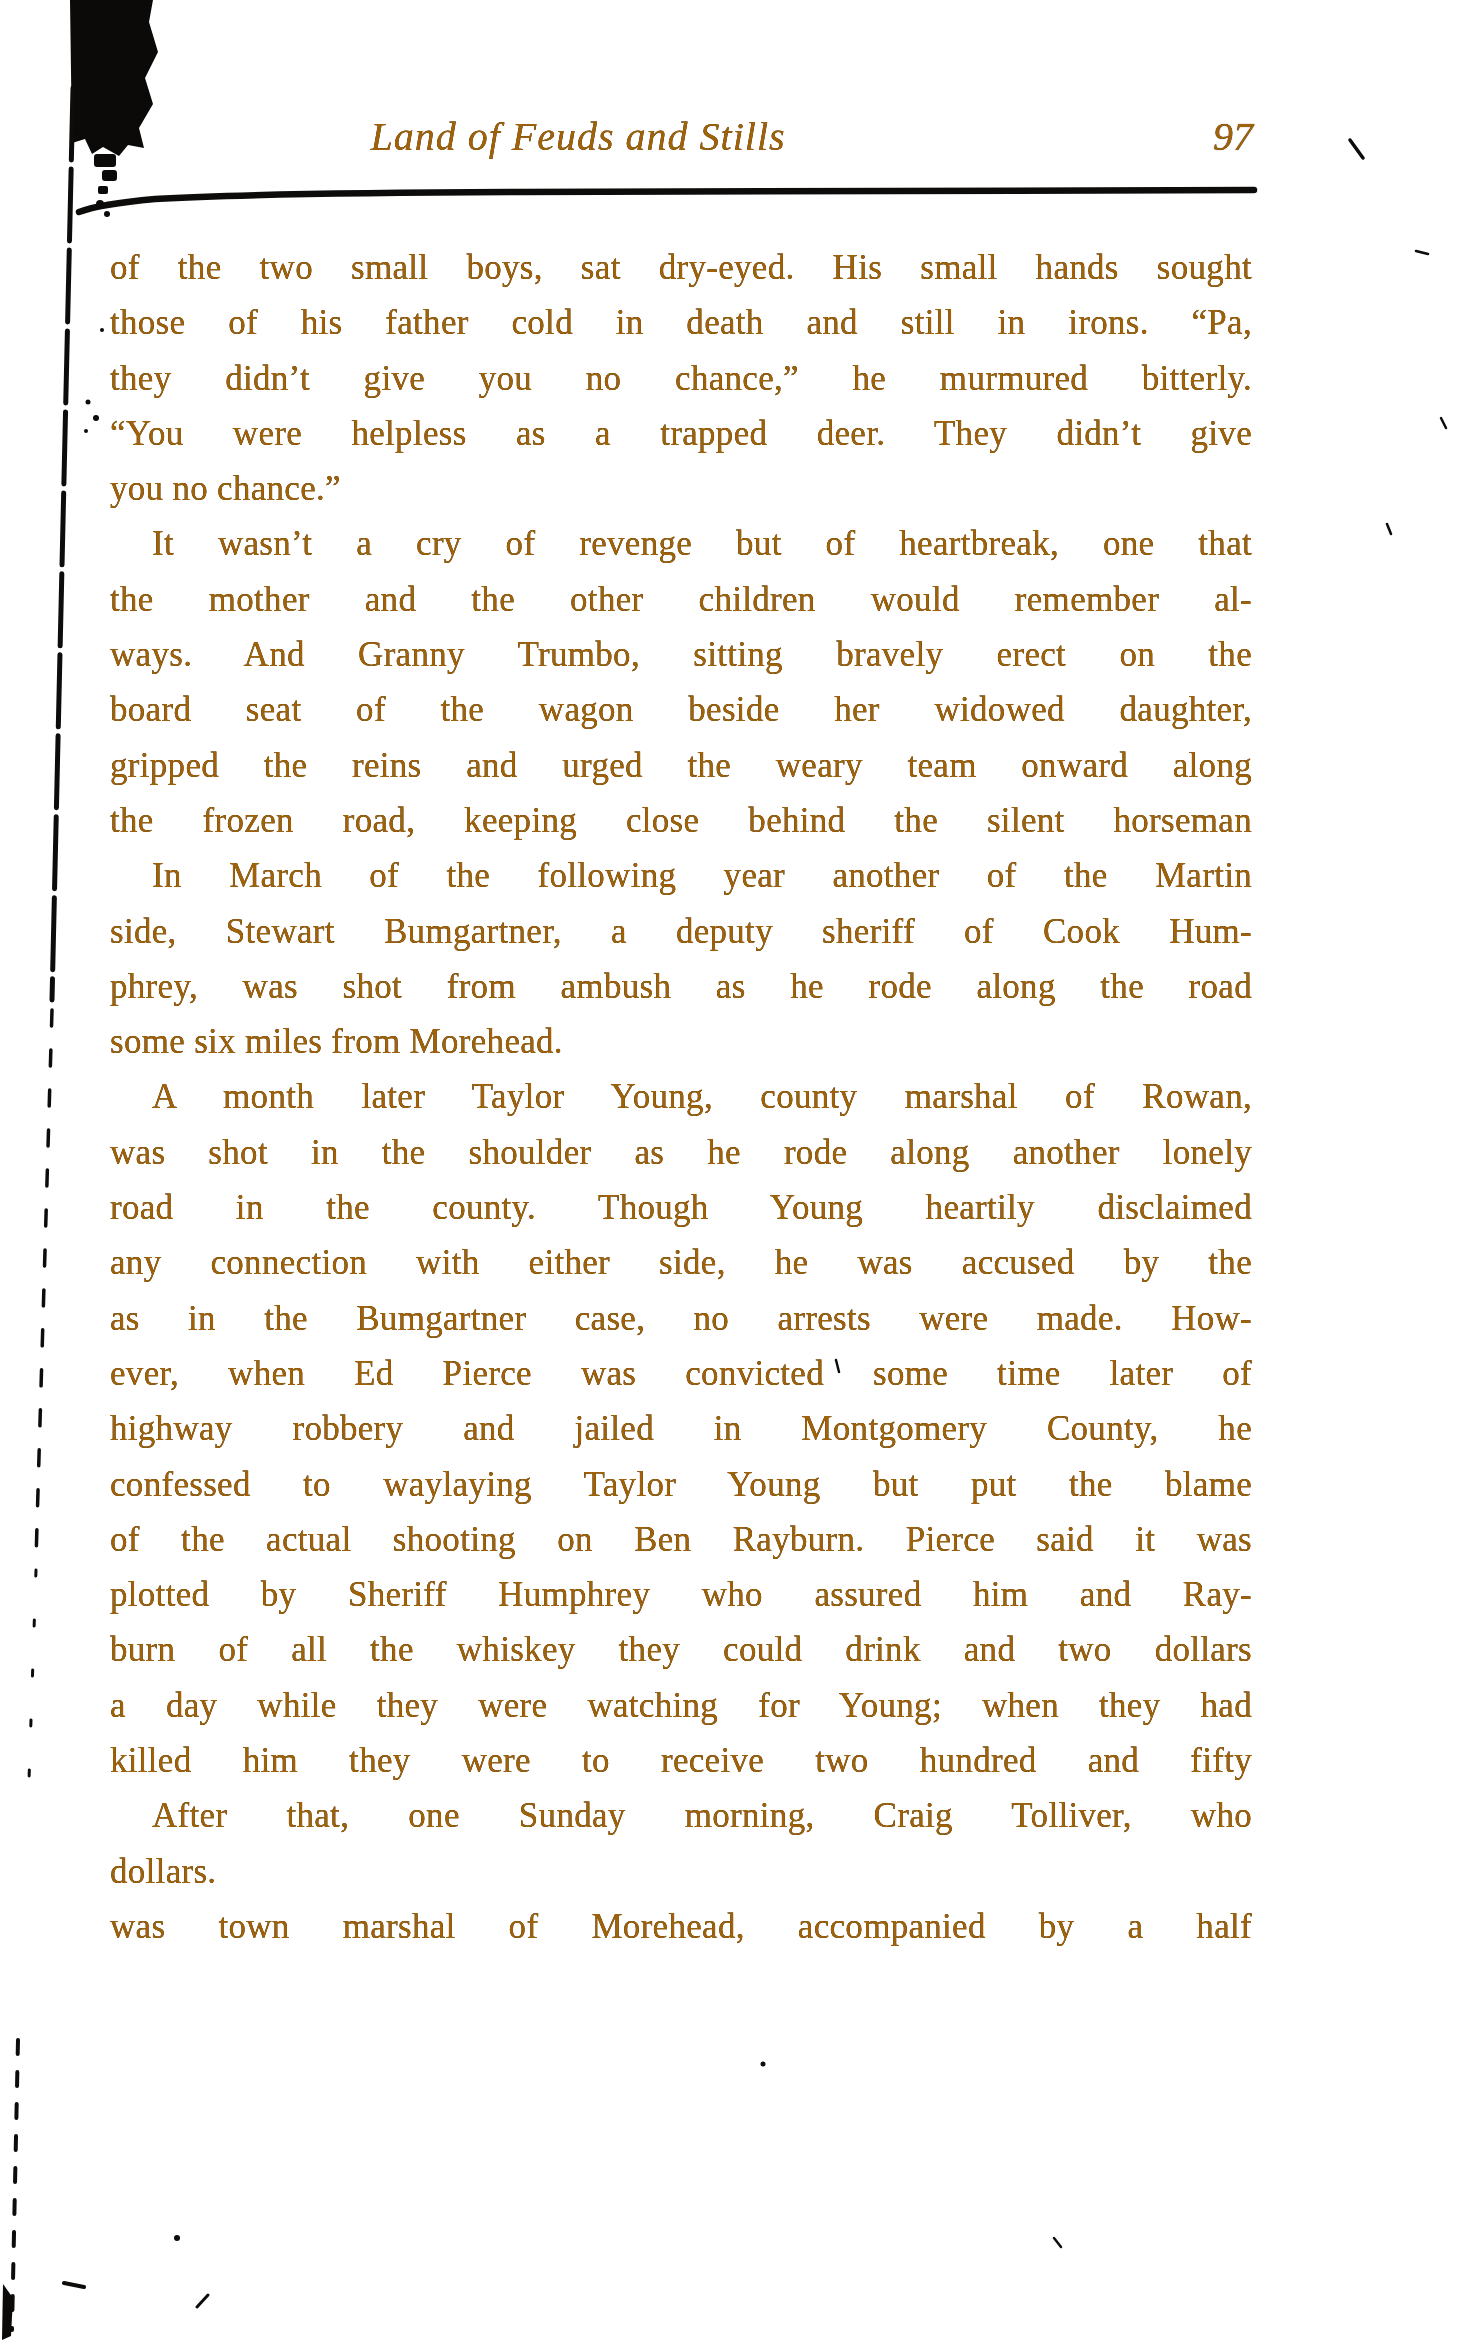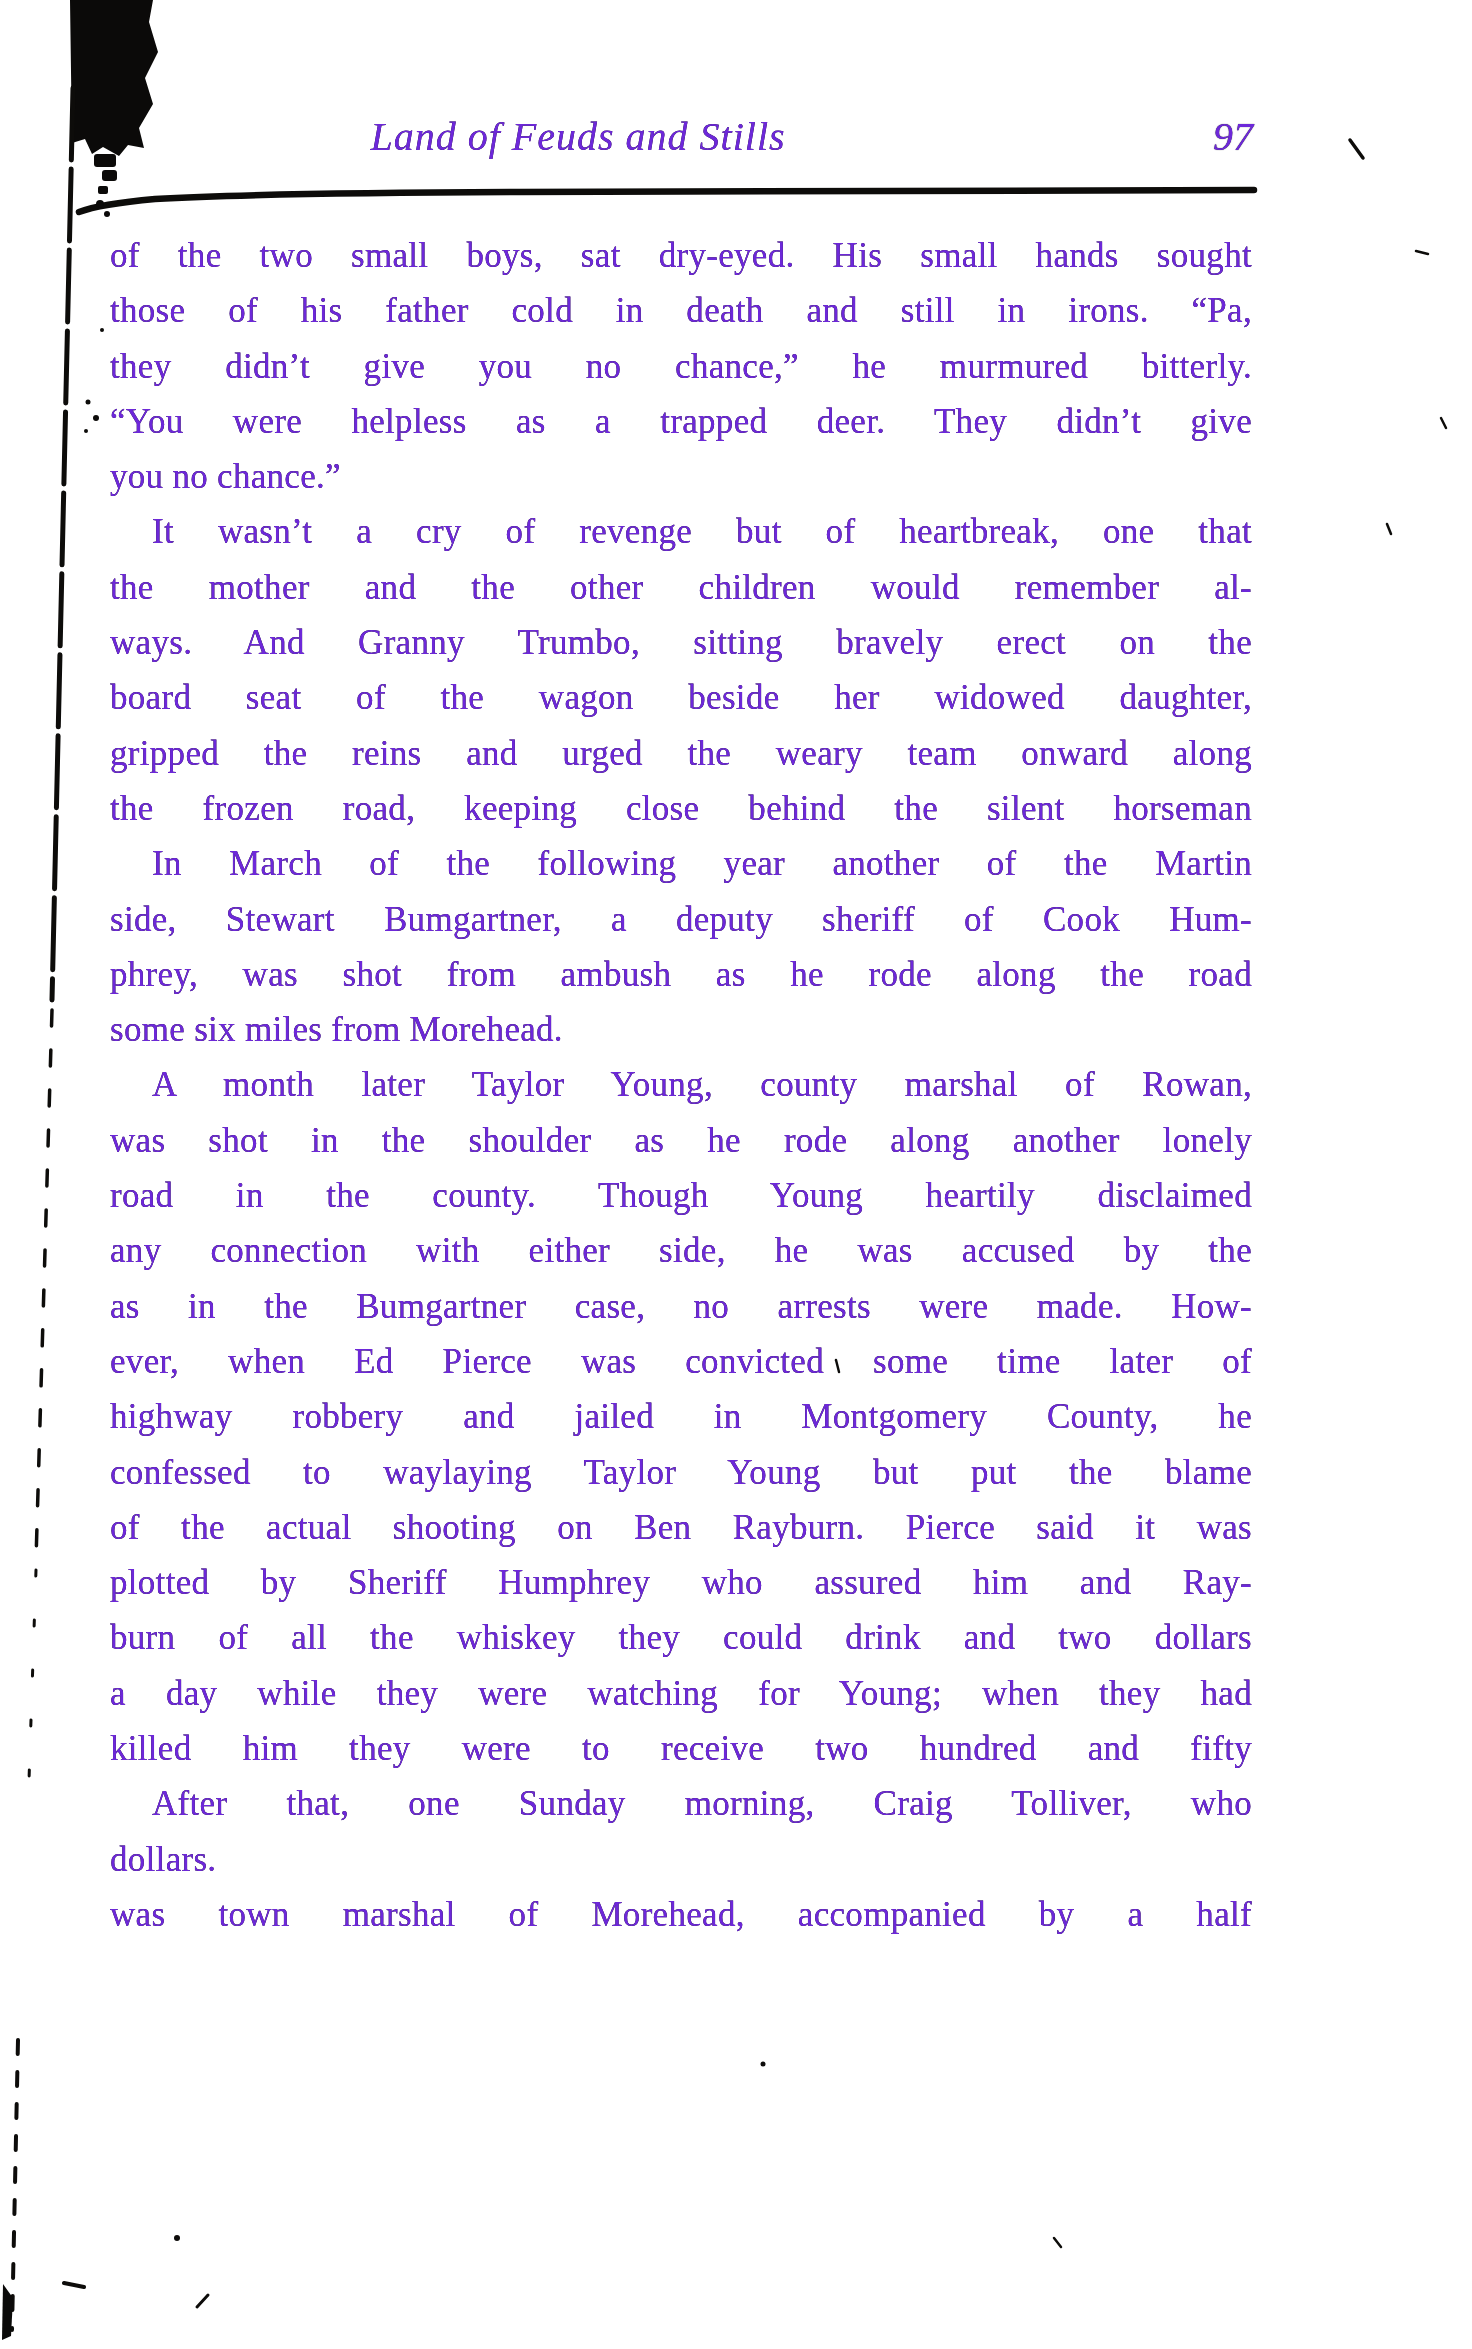--- a/index.html
+++ b/index.html
@@ -2,40 +2,40 @@
 <html><head>
 <meta charset="utf-8">
 <style>
   html,body{margin:0;padding:0;background:#e8e8e8;}
   .page{
     position:relative;
     width:1472px;height:2349px;
     background:#ffffff;
     overflow:hidden;
     font-family:"Liberation Serif","DejaVu Serif",serif;
-    color:#6d28d9;
+    color:#a16207;
   }
   
   .running-head{
     position:absolute;top:112px;left:0;width:1156px;
     text-align:center;
     font-style:italic;font-size:40px;line-height:50px;
     letter-spacing:1px;
     text-shadow:0 0 0.6px #0d0c0a;
     white-space:nowrap;
   }
   .folio{
     position:absolute;top:112px;left:1100px;width:153px;
     text-align:right;
     font-style:italic;font-size:40px;line-height:50px;
     text-shadow:0 0 0.8px #0d0c0a;
   }
   
   .textblock{
-    position:absolute;top:228px;left:110px;width:1142px;
+    position:absolute;top:240px;left:110px;width:1142px;
   }
   .ln{
     height:55.3px;line-height:55.3px;
     font-size:35px;
     letter-spacing:0.3px;
     text-shadow:0 0 0.5px #0d0c0a;
     white-space:normal;
   }
   .ln.j{ text-align:justify; text-align-last:justify; }
   .ln.pe{ text-align:left; }

